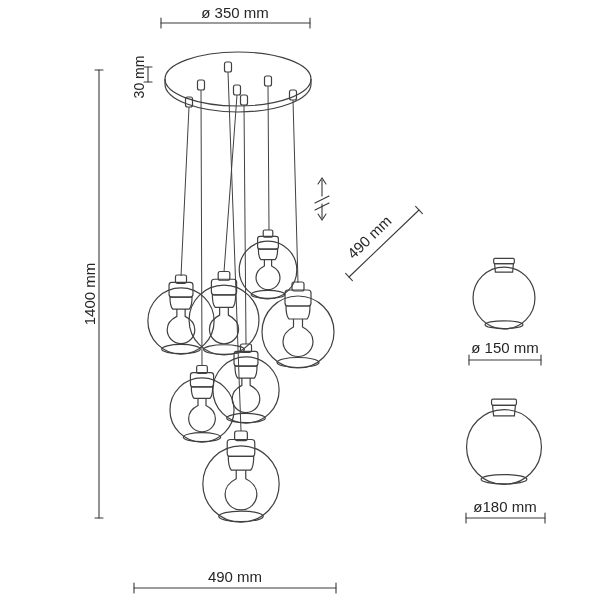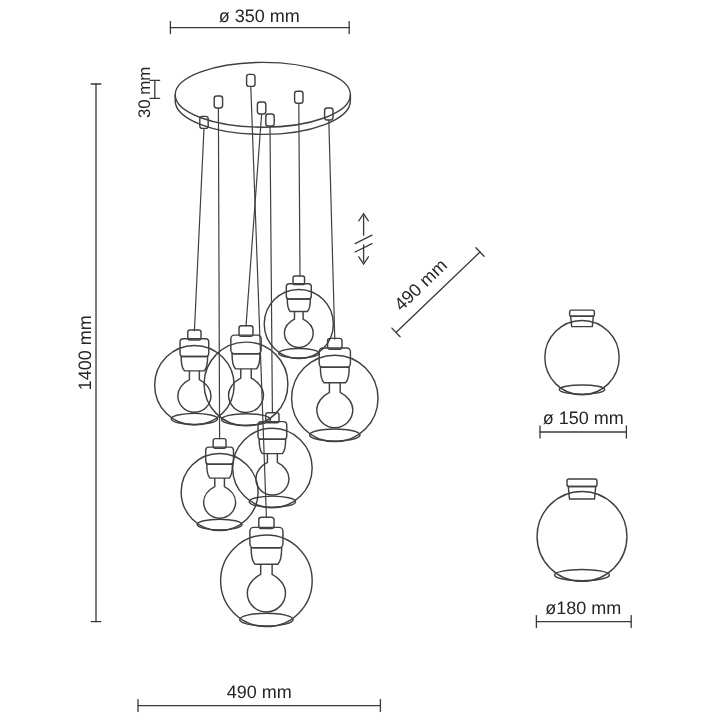--- a/index.html
+++ b/index.html
@@ -1,18 +1,18 @@
 <!DOCTYPE html>
 <html><head>
 <meta charset="utf-8">
 <style>
   html,body{margin:0;padding:0;background:#ffffff;}
   .canvas{
     position:relative;width:536px;height:600px;background:#ffffff;
-    font-family:"Liberation Sans",sans-serif;overflow:hidden;
+    font-family:"Liberation Sans",sans-serif;overflow:hidden;padding-left:19px;
   }
   svg{display:block;}
   .lbl{
     font-family:"Liberation Sans",sans-serif;
     font-size:15px;fill:#262626;letter-spacing:0px;
   }
   .lbl-sm{font-size:14px;}
   .stk{stroke:#404040;fill:none;stroke-width:1.2;}
   .thin{stroke:#404040;fill:none;stroke-width:1;}
   .dim{stroke:#3a3a3a;fill:none;stroke-width:1.1;stroke-linecap:round;}

